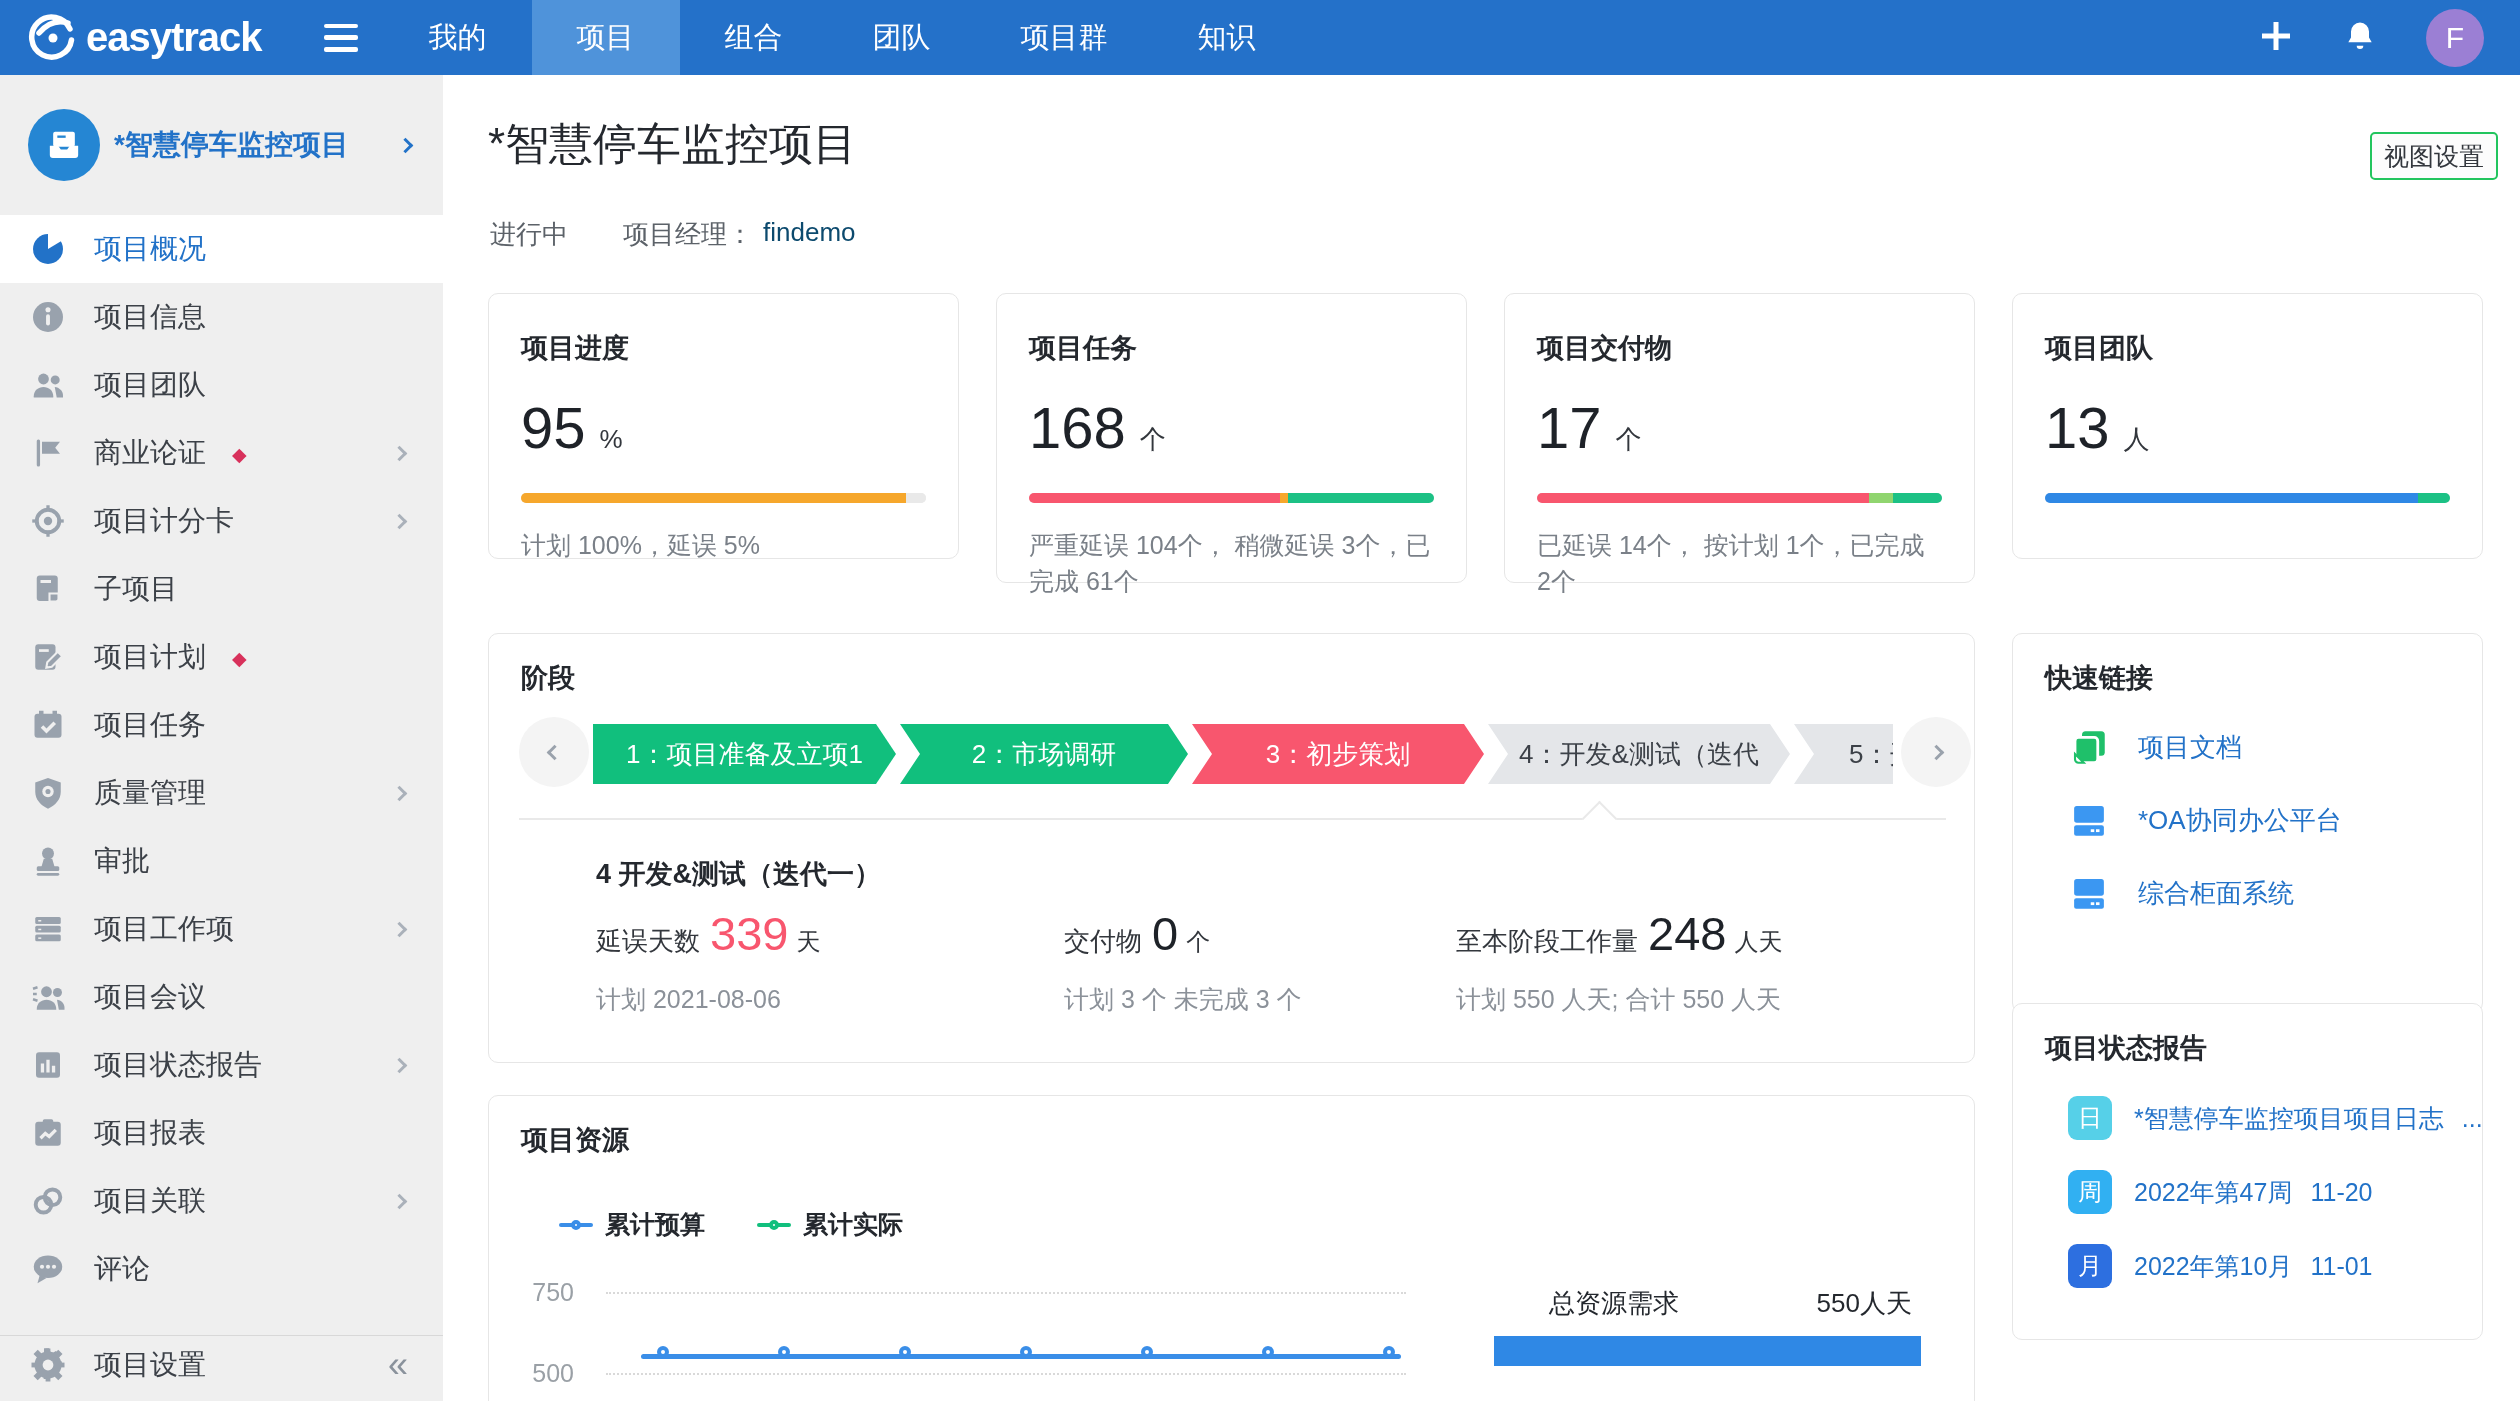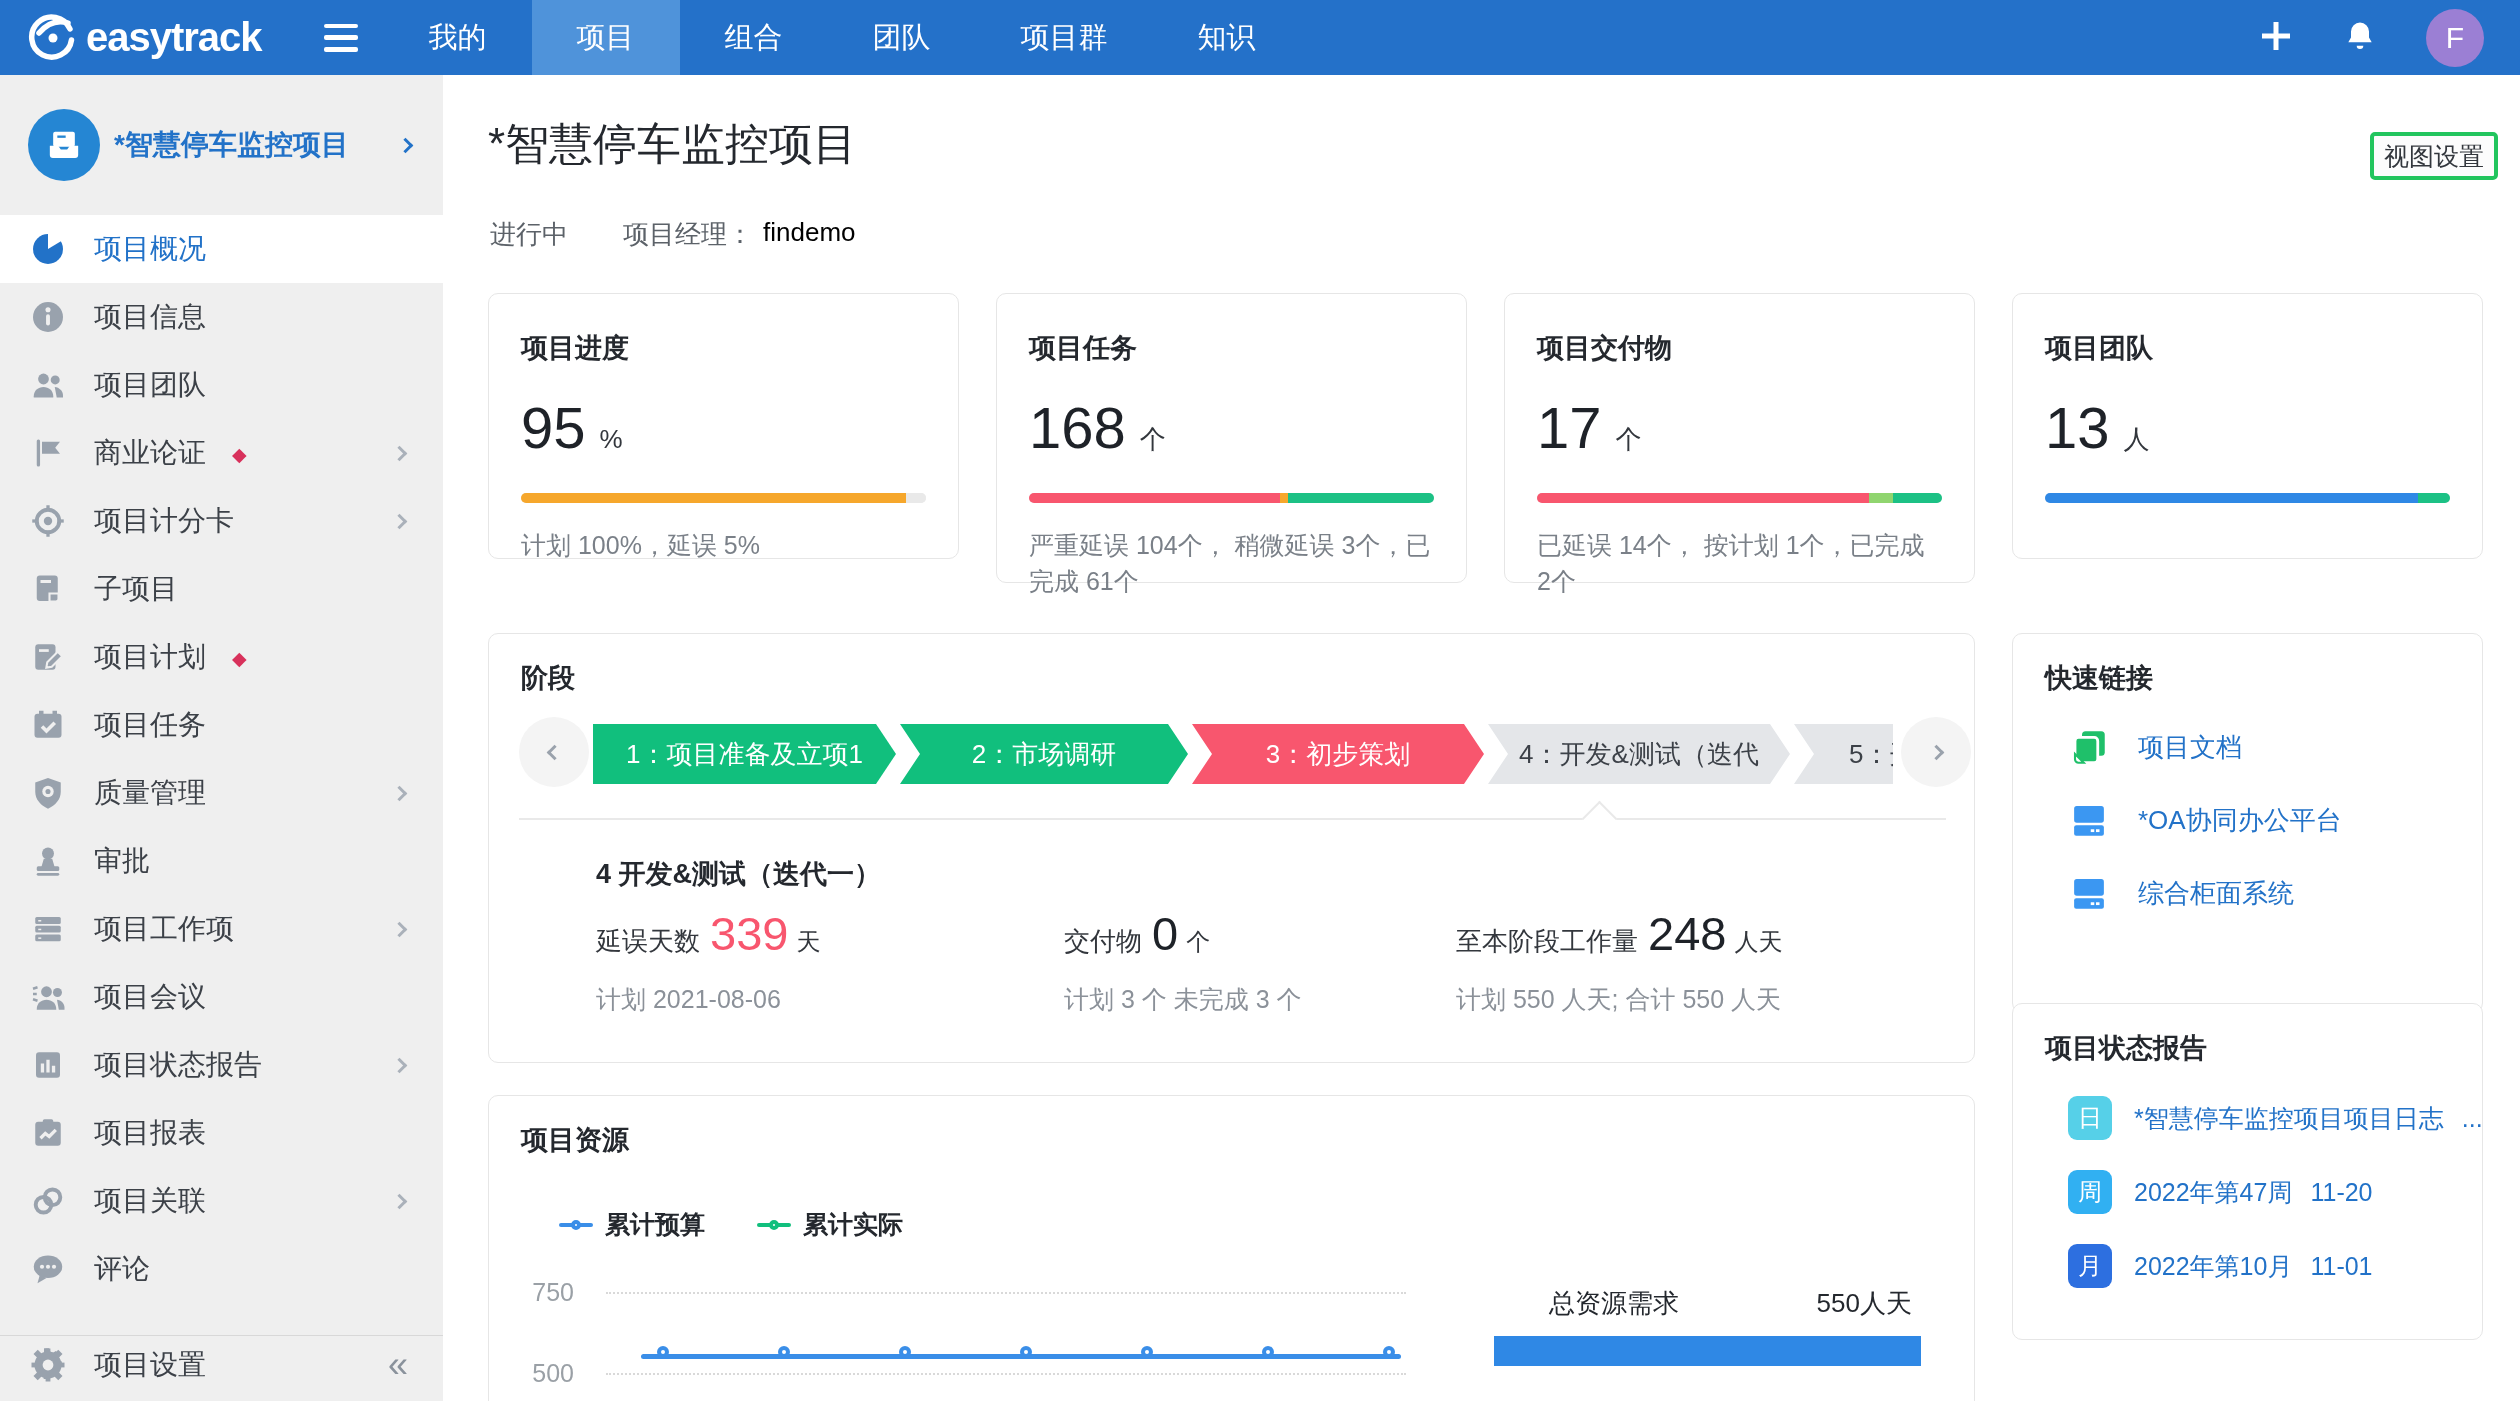--- a/index.html
+++ b/index.html
@@ -35,22 +35,22 @@
   .diamond { color:#d8315b; font-size:19px; margin-left:26px; margin-top:2px; }
   .mi-chev { position:absolute; right:38px; color:#aab1ba; }
   .sidebar-foot { position:absolute; left:0; bottom:8px; width:443px; height:58px; border-top:1px solid #d8d8d8; display:flex; align-items:center; cursor:pointer; }
   .collapse-ic { position:absolute; right:35px; font-size:36px; color:#8a929c; line-height:1; cursor:pointer; }
 
   
   .main { position:absolute; left:443px; top:75px; width:2077px; height:1326px; background:#fff; }
   .page-title { position:absolute; left:45px; top:40px; font-size:44px; font-weight:500; color:#24282e; }
   .page-meta { position:absolute; left:47px; top:142px; font-size:26px; color:#5c6269; display:flex; }
   .meta-manager-label { margin-left:55px; }
-  .meta-manager { margin-left:10px; color:#000000; }
-  .view-settings { position:absolute; right:22px; top:57px; width:128px; height:48px; background:#fcfcfc; border:4px solid #22c55e; border-radius:5px; font-size:25px; color:#33373d; display:flex; align-items:center; justify-content:center; cursor:pointer;margin-left:30px; }
+  .meta-manager { margin-left:10px; color:#0c4a6e; }
+  .view-settings { position:absolute; right:22px; top:57px; width:128px; height:48px; background:#fcfcfc; border:2px solid #22c55e; border-radius:5px; font-size:25px; color:#33373d; display:flex; align-items:center; justify-content:center; cursor:pointer;margin-left:30px; }
 
   .card { position:absolute; background:#fff; border:1px solid #e6e6e6; border-radius:10px; }
 
   
   .stat-card { padding:36px 32px 0 32px; }
   .sc-title { font-size:27px; font-weight:bold; color:#24282e; }
   .sc-valrow { margin-top:28px; display:flex; align-items:baseline; }
   .sc-value { font-size:58px; font-weight:500; color:#1e2228; }
   .sc-unit { font-size:26px; color:#33373d; margin-left:14px; }
   .sc-bar { margin-top:32px; height:10px; border-radius:5px; overflow:hidden; display:flex; background:#e9e9e9; }

